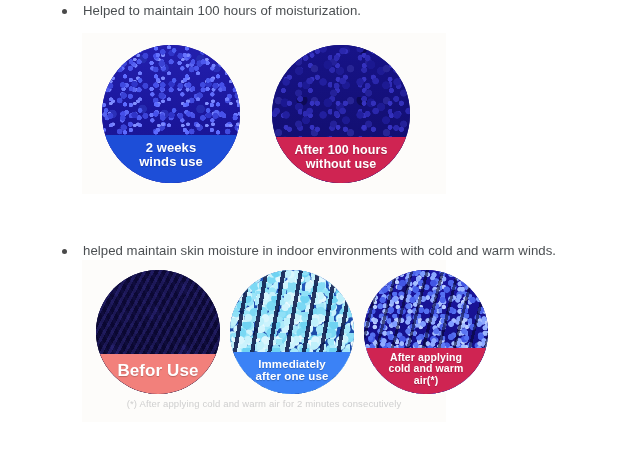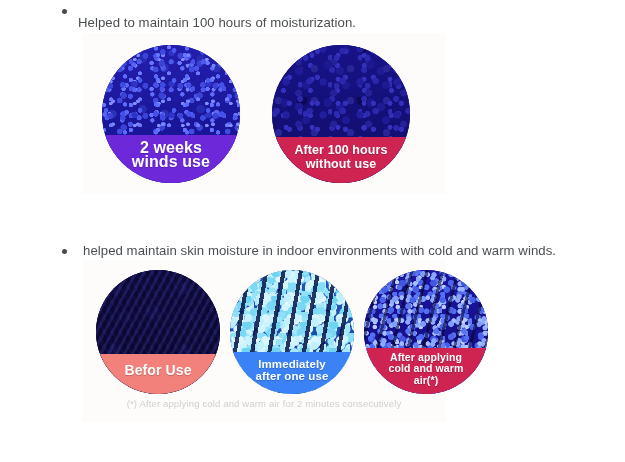--- a/index.html
+++ b/index.html
@@ -39,21 +39,21 @@
   }
   .bullet-text {
     margin-left: 16px;
     font-size: 13.2px;
     line-height: 18px;
     color: #4b4f52;
     letter-spacing: 0.05px;
     white-space: nowrap;
   }
 
-  #bullet-1 { top: 2px; flex-direction: column; }
+  #bullet-1 { top: 2px; }
   #bullet-2 { top: 242px; }
 
   
   .figure-panel {
     position: absolute;
     background: #fdfcfa;
   }
   #figure-1 {
     left: 82px;
     top: 33px;
@@ -253,22 +253,22 @@
     box-sizing: border-box;
   }
   .band span { display: block; }
 
   
   #circle-2weeks {
     left: 20px;  top: 12px;  width: 138px; height: 138px;
   }
   #circle-2weeks .band {
     height: 48px;
-    background: #6d28d9;
-    font-size: 16px;
+    background: #1d4ed8;
+    font-size: 13px;
     line-height: 14px;
     padding-bottom: 8px;
   }
   #circle-100hours {
     left: 190px; top: 12px;  width: 138px; height: 138px;
   }
   #circle-100hours .band {
     height: 46px;
     background: #cf2452;
     font-size: 12.5px;
@@ -277,21 +277,21 @@
     text-align: center;
   }
 
   
   #circle-before {
     left: 14px;  top: 10px;  width: 124px; height: 124px;
   }
   #circle-before .band {
     height: 40px;
     background: #f2807b;
-    font-size: 14px;
+    font-size: 17px;
     line-height: 13px;
     padding-bottom: 8px;
   }
   #circle-immediately {
     left: 148px; top: 10px;  width: 124px; height: 124px;
   }
   #circle-immediately .band {
     height: 42px;
     background: #3b82f6;
     font-size: 11.5px;

